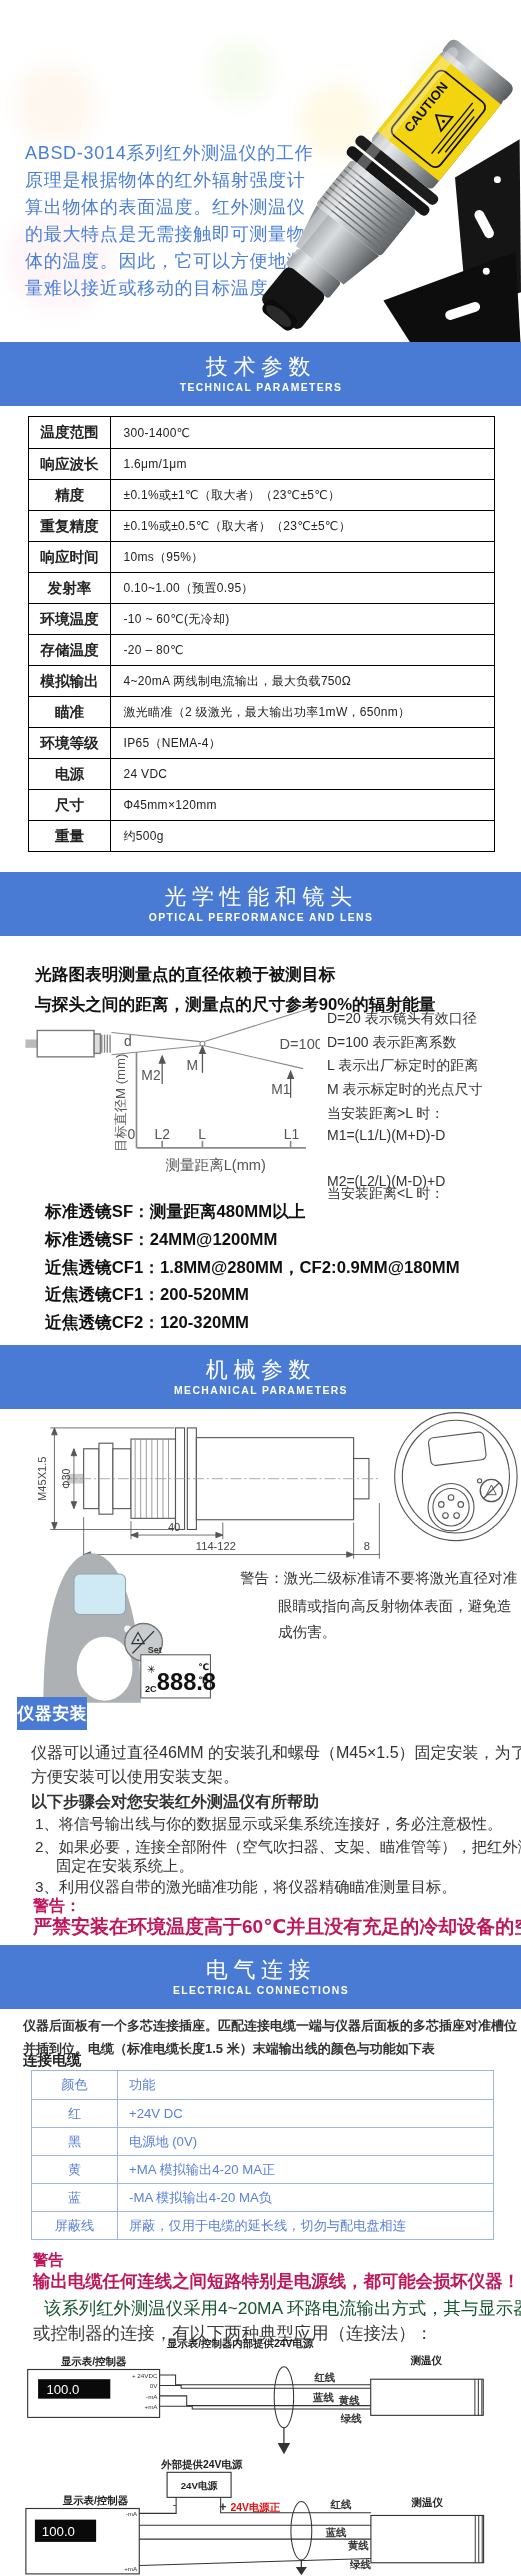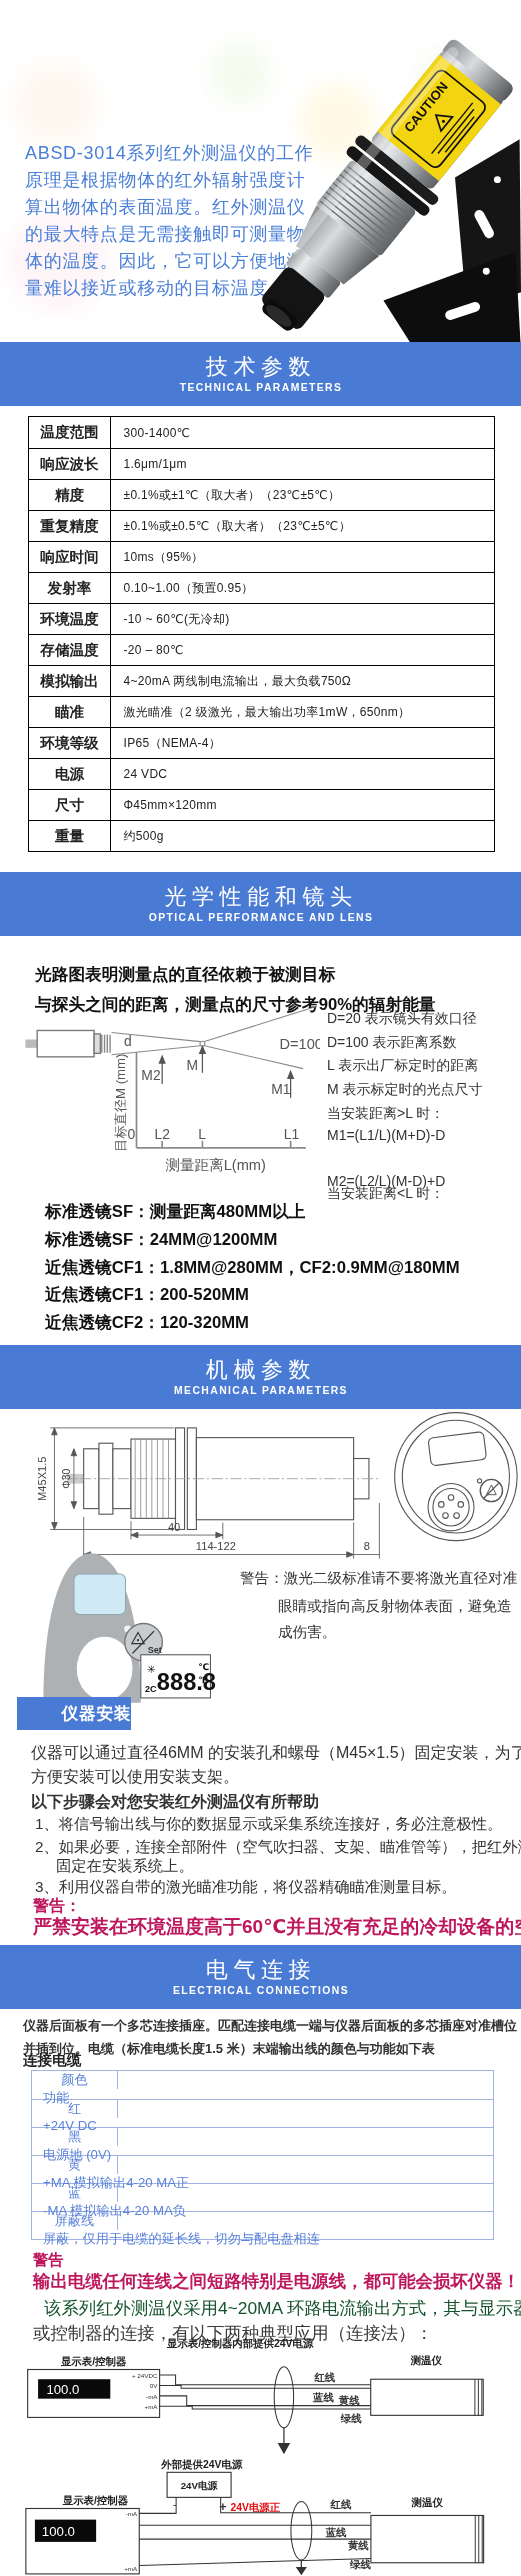--- a/index.html
+++ b/index.html
@@ -22,27 +22,27 @@
   .tlabel{width:82px;border-right:1px solid #000;display:flex;align-items:center;justify-content:center;
           font-size:14.6px;font-weight:bold;box-sizing:border-box;}
   .tvalue{flex:1;display:flex;align-items:center;padding-left:12.5px;font-size:12px;letter-spacing:0.3px;}
   
   .opt-intro{position:absolute;left:35px;font-size:16.7px;font-weight:bold;color:#111;white-space:nowrap;}
   .legend-line{position:absolute;left:327px;font-size:14px;color:#333;white-space:nowrap;}
   .lens-line{position:absolute;left:45px;font-size:16.7px;font-weight:bold;color:#111;white-space:nowrap;}
   
   .inst-box{position:absolute;left:17.4px;top:1697px;width:70px;height:33px;background:#4a7bd4;
             display:flex;align-items:center;justify-content:center;color:#fff;font-size:16.7px;
-            font-weight:bold;letter-spacing:0.7px;padding-left:44px;}
+            font-weight:bold;letter-spacing:0.7px;}
   .body-line{position:absolute;left:31px;font-size:16px;color:#333;white-space:nowrap;}
   .step-line{position:absolute;left:35px;font-size:15.3px;color:#333;white-space:nowrap;}
   .blue-warn{color:#be185d;font-weight:bold;}
   
   .ctable{position:absolute;left:31px;top:2070px;width:463px;border:1.4px solid #9db4e4;box-sizing:border-box;}
-  .crow{display:flex;height:28px;border-top:1px solid #9db4e4;box-sizing:border-box;flex-direction:column;}
+  .crow{display:flex;height:28px;border-top:1px solid #9db4e4;box-sizing:border-box;}
   .crow:first-child{border-top:none;}
   .cc1{width:86px;border-right:1px solid #9db4e4;display:flex;align-items:center;justify-content:center;
        font-size:13.2px;color:#5b82d8;box-sizing:border-box;}
   .cc2{flex:1;display:flex;align-items:center;padding-left:11px;font-size:13.2px;color:#5b82d8;}
   svg text{font-family:"Liberation Sans","DejaVu Sans",sans-serif;}
   .warn3{position:absolute;left:240px;width:278px;font-size:14.6px;color:#333;white-space:nowrap;}
 </style>
 </head>
 <body>
 

